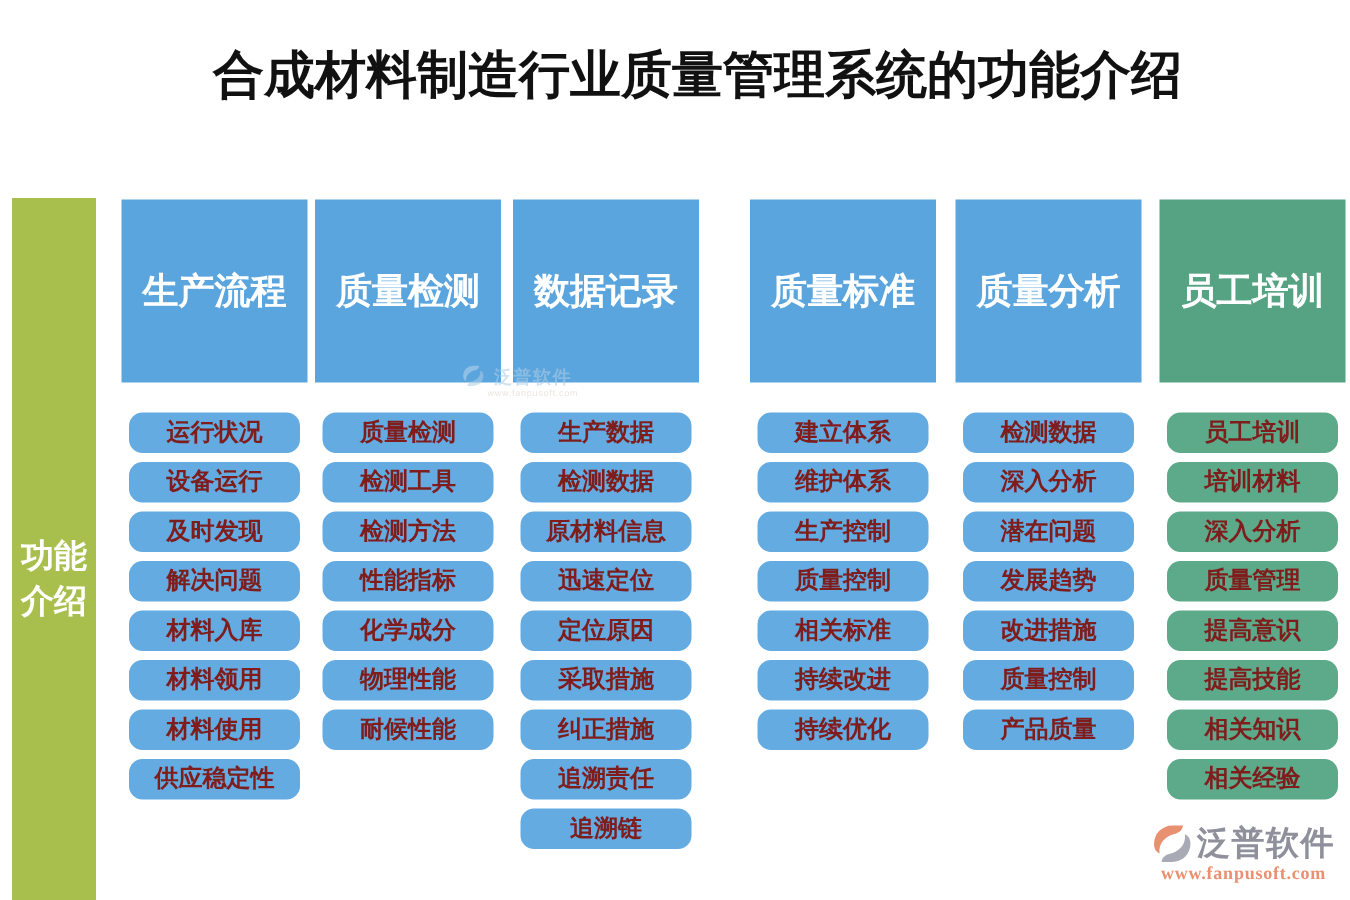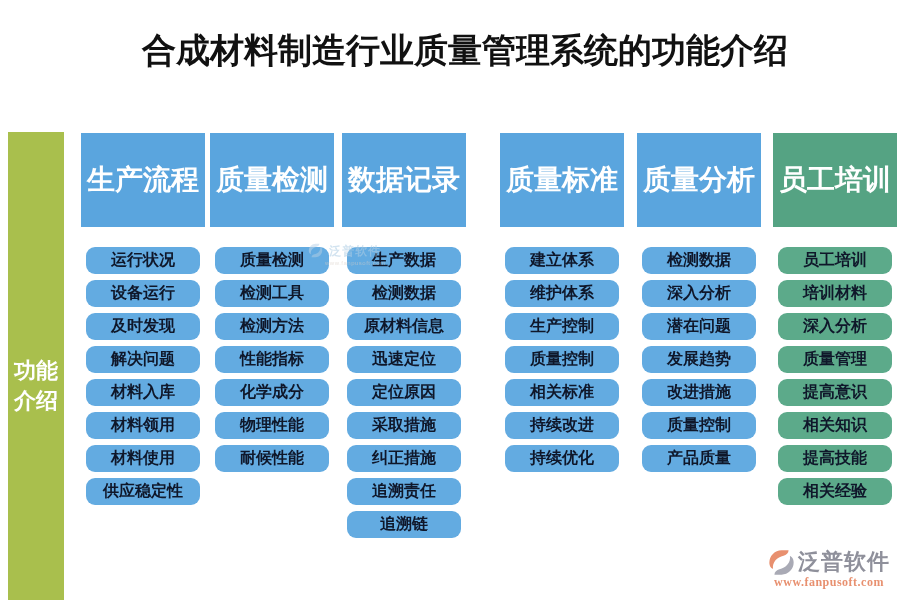--- a/index.html
+++ b/index.html
@@ -31,32 +31,32 @@
   }
   .columns-layer{position:absolute; top:133px; left:0; width:900px; height:430px;}
   .column{position:absolute; top:0; width:124px;}
   .column:nth-child(1){left:81px;}
   .column:nth-child(2){left:210px;}
   .column:nth-child(3){left:342px;}
   .column:nth-child(4){left:500px;}
   .column:nth-child(5){left:637px;}
   .column:nth-child(6){left:773px;}
   .col-header{
-    height:94px; width:124px;
+    height:122px; width:124px;
     display:flex; align-items:center; justify-content:center;
-    color:#ffffff; font-weight:bold; font-size:28px; text-align:center;
+    color:#ffffff; font-weight:bold; font-size:24px; text-align:center;
   }
   .col-items{
     margin-top:20px; display:flex; flex-direction:column;
     align-items:center; gap:6px;
   }
   .item{
     width:114px; height:27px; border-radius:9px;
     display:flex; align-items:center; justify-content:center;
-    color:#0f172a; font-weight:bold; font-size:16px; white-space:nowrap;
+    color:#7f1d1d; font-weight:bold; font-size:16px; white-space:nowrap;
   }
   .col-blue .col-header{background:var(--header-blue);}
   .col-blue .item{background:var(--item-blue);}
   .col-green .col-header{background:var(--header-green);}
   .col-green .item{background:var(--item-green);}
   .watermark{
     position:absolute; left:308px; top:243px; opacity:0.55;
     display:flex; align-items:flex-start; gap:2px; pointer-events:none;
   }
   .watermark .wm-text{display:flex; flex-direction:column; align-items:center;}
@@ -158,22 +158,22 @@
   </div>
 
   <div class="column col-green">
     <div class="col-header">员工培训</div>
     <div class="col-items">
           <div class="item">员工培训</div>
           <div class="item">培训材料</div>
           <div class="item">深入分析</div>
           <div class="item">质量管理</div>
           <div class="item">提高意识</div>
+          <div class="item">提高技能</div>
           <div class="item">相关知识</div>
-          <div class="item">提高技能</div>
           <div class="item">相关经验</div>
         </div>
   </div>
 </div>
 
   <div class="watermark">
     <svg class="logo-svg" width="15" height="15" viewBox="0 0 40 40">
       <path d="M20 2 a18 18 0 0 0 -18 18 c0 6 3 8.5 5.5 9.5 c-1.5 -10 6 -17.5 15.5 -19.5 c4 -1 7.5 -4 7.5 -8 z" fill="#bcd5ea"></path>
       <path d="M20 38 a18 18 0 0 0 18 -18 c0 -6 -3 -8.5 -5.5 -9.5 c1.5 10 -6 17.5 -15.5 19.5 c-4 1 -7.5 4 -7.5 8 z" fill="#aecde4"></path>
     </svg>

